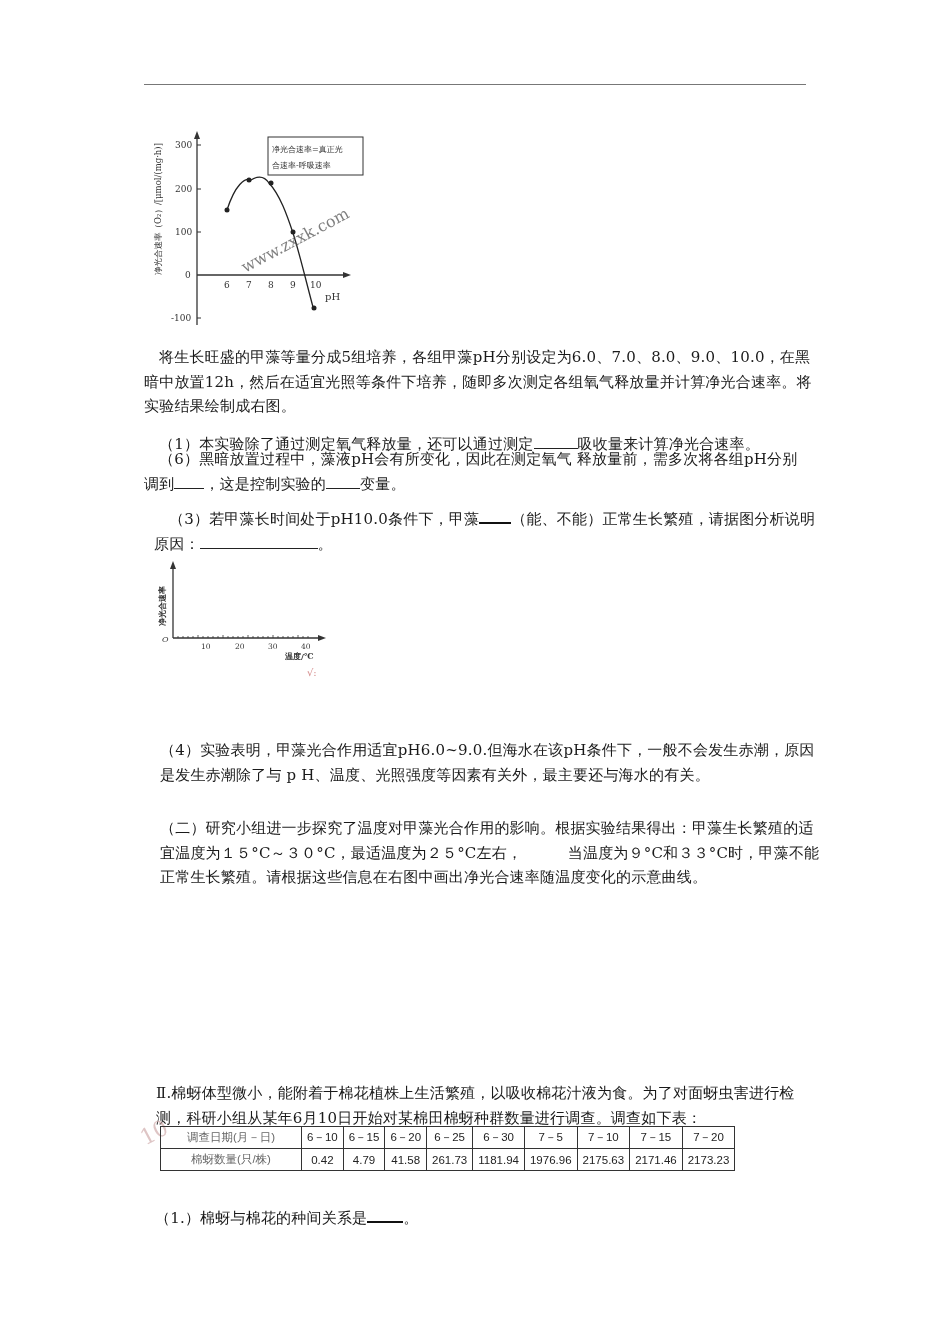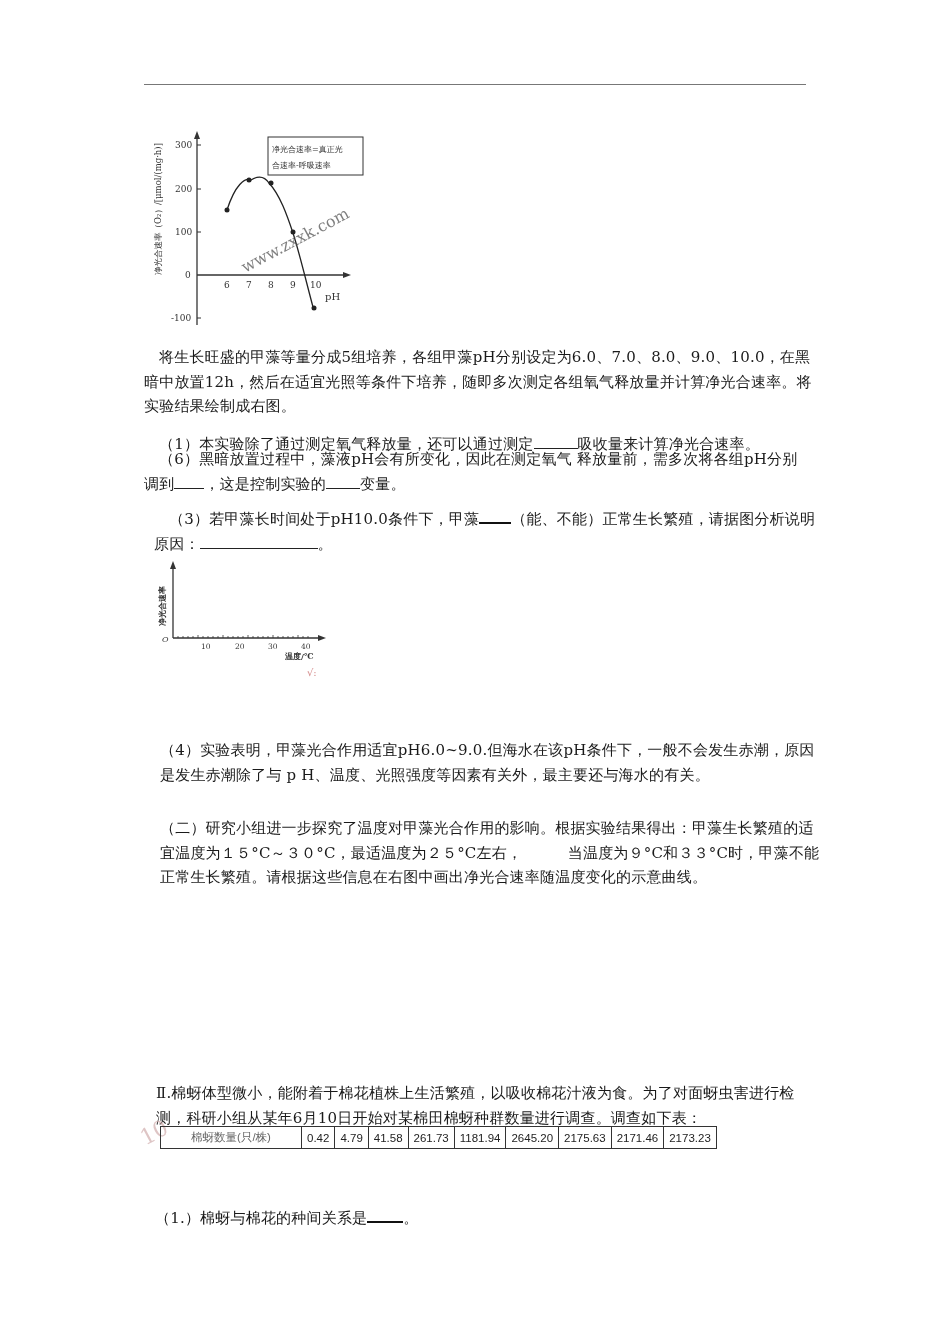--- a/index.html
+++ b/index.html
@@ -131,28 +131,40 @@
 </p>
 
 <p class="para" style="top:800px;margin:16px;">（二）研究小组进一步探究了温度对甲藻光合作用的影响。根据实验结果得出：甲藻生长繁殖的适宜温度为１５°C～３０°C，最适温度为２５°C左右，　　　当温度为９°C和３３°C时，甲藻不能正常生长繁殖。请根据这些信息在右图中画出净光合速率随温度变化的示意曲线。</p>
 
 <p class="para" style="top:1069px;margin:12px;">Ⅱ.棉蚜体型微小，能附着于棉花植株上生活繁殖，以吸收棉花汁液为食。为了对面蚜虫害进行检测，科研小组从某年6月10日开始对某棉田棉蚜种群数量进行调查。调查如下表：</p>
 
 <div class="wm" style="left:140px;top:1120px;font-size:22px;transform:rotate(-28deg);">10</div>
 
 <table class="survey">
   <tbody>
+      <tr>
+    <td class="hdr">调查日期(月－日)</td>
+    <td>6－10</td>
+    <td>6－15</td>
+    <td>6－20</td>
+    <td>6－25</td>
+    <td>6－30</td>
+    <td>7－5</td>
+    <td>7－10</td>
+    <td>7－15</td>
+    <td>7－20</td>
+  </tr>
   <tr>
     <td class="hdr">棉蚜数量(只/株)</td>
     <td>0.42</td>
     <td>4.79</td>
     <td>41.58</td>
     <td>261.73</td>
     <td>1181.94</td>
-    <td>2645.20</td>
+    <td>1976.96</td>
     <td>2175.63</td>
     <td>2171.46</td>
     <td>2173.23</td>
   </tr>
 </tbody>
   </table>
 
 <p class="para" style="top:1195px;margin:11px;">
   <span>（1.）棉蚜与棉花的种间关系是</span><span class="blank bold" style="width:36px;"></span><span>。</span>
 </p>

